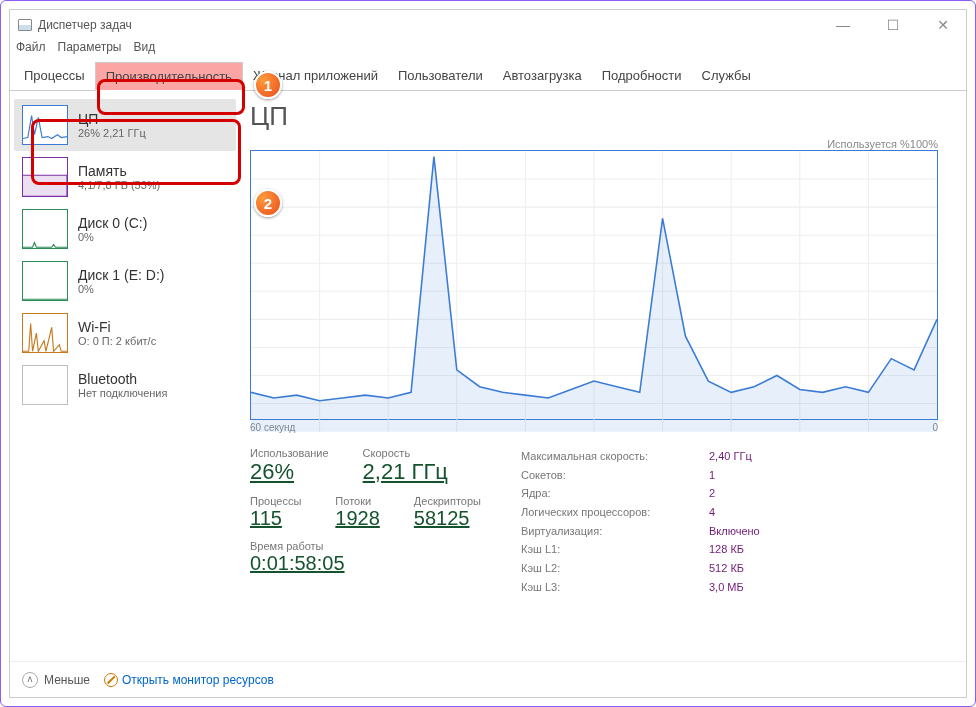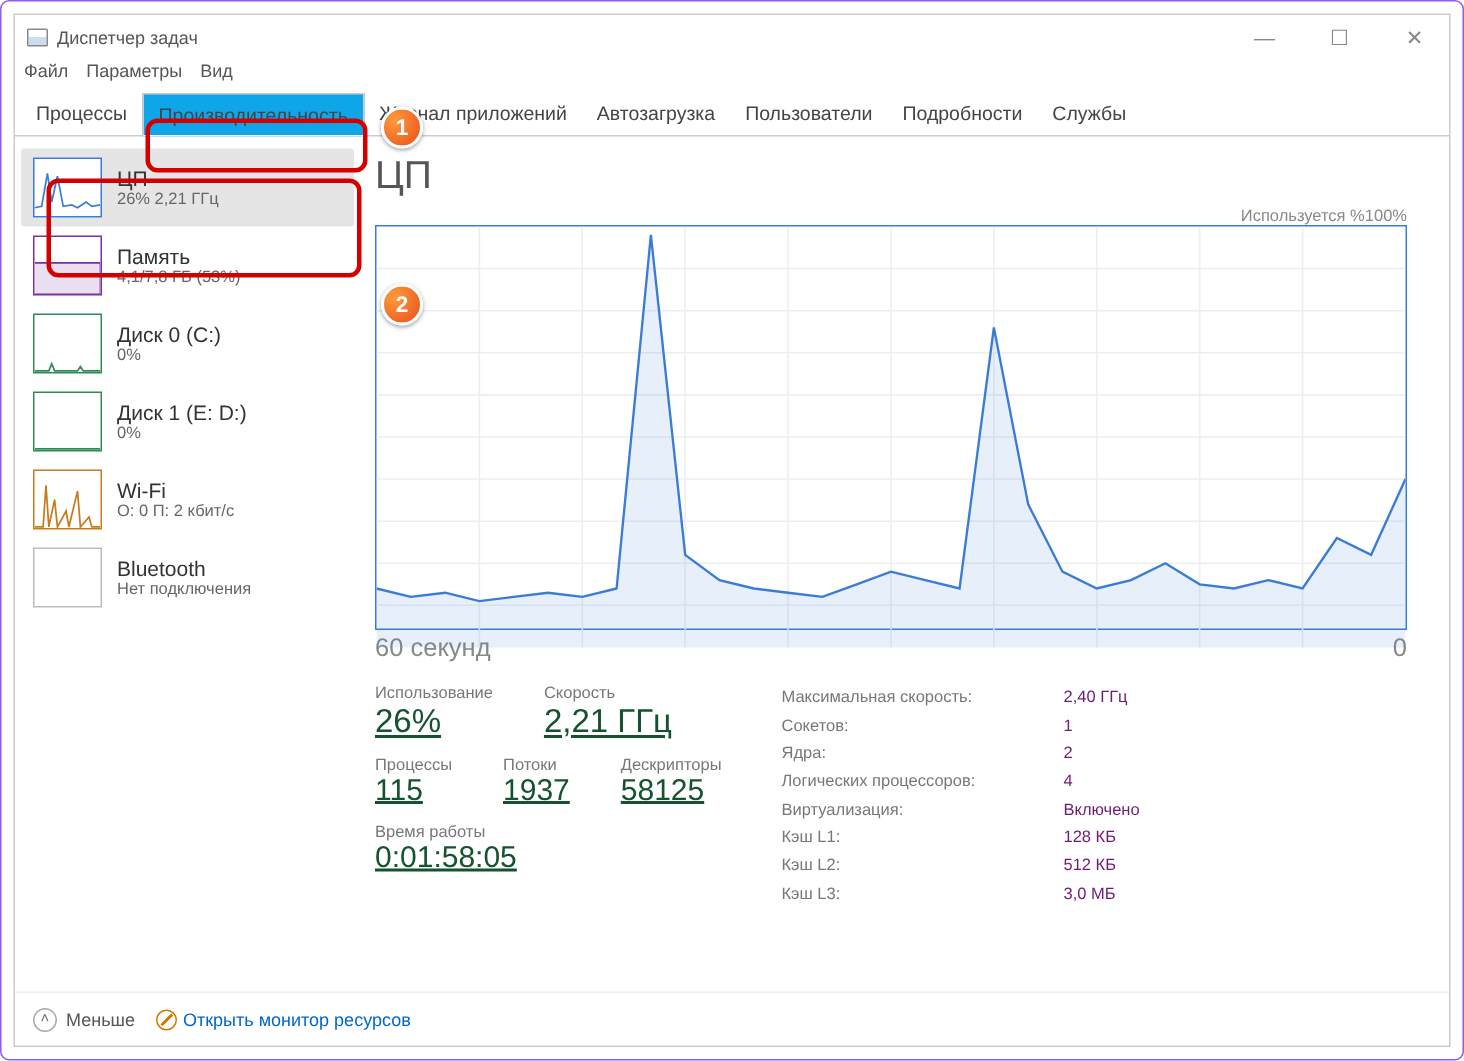--- a/index.html
+++ b/index.html
@@ -5,21 +5,21 @@
 * { box-sizing: border-box; margin: 0; padding: 0; font-family: "Segoe UI", Tahoma, sans-serif; }
 body { background: #fff; width: 976px; height: 707px; position: relative; overflow: hidden; }
 .window { position: absolute; inset: 0; border: 1px solid #8b5cf6; border-radius: 6px; background: #fff; display: flex; flex-direction: column; }
 .inner { margin: 8px; border: 1px solid #ccc; flex: 1; display: flex; flex-direction: column; background: #fff; }
 .titlebar { height: 30px; display: flex; align-items: center; padding: 0 8px; font-size: 12px; color: #555; }
 .titlebar .sys { margin-left: auto; display: flex; gap: 20px; }
 .titlebar .sys span { width: 30px; text-align: center; color: #888; font-size: 14px; cursor: default; }
 .menubar { height: 22px; display: flex; align-items: flex-start; padding: 0 6px; gap: 12px; font-size: 12px; color: #555; }
 .tabs { display: flex; border-bottom: 1px solid #ccc; padding-left: 4px; background: #fff; font-size: 13px; }
 .tab { padding: 6px 10px; color: #444; cursor: default; position: relative; }
-.tab.active { border: 1px solid #ccc; border-bottom: 1px solid #fff; margin-bottom: -1px; background: #0ea5e9; }
+.tab.active { border: 1px solid #ccc; border-bottom: 1px solid #fff; margin-bottom: -1px; background: #fca5a5; }
 .red-outline { position: absolute; border: 3px solid #d40000; border-radius: 8px; pointer-events: none; z-index: 50; }
 .r1 { top: 78px; left: 96px; width: 148px; height: 36px; }
 .r2 { top: 118px; left: 30px; width: 210px; height: 66px; }
 .badge { position: absolute; width: 28px; height: 28px; border-radius: 50%; background: radial-gradient(circle at 30% 30%, #ff9a3c, #e94e1b); border: 2px solid #fff; box-shadow: 0 1px 3px rgba(0,0,0,.4); color: #fff; font-weight: bold; font-size: 15px; display: flex; align-items: center; justify-content: center; z-index: 60; }
 .b1 { top: 70px; left: 253px; }
 .b2 { top: 188px; left: 253px; }
 .body { flex: 1; display: flex; overflow: hidden; }
 .sidebar { width: 230px; padding: 8px 4px; overflow-y: auto; }
 .side-item { display: flex; align-items: center; gap: 10px; padding: 6px 8px; cursor: default; border-radius: 2px; }
 .side-item.selected { background: #e5e5e5; }
@@ -28,21 +28,21 @@
 .side-text .t { font-size: 14px; color: #333; }
 .side-text .s { font-size: 11px; color: #666; }
 .main { flex: 1; padding: 10px 28px 10px 10px; display: flex; flex-direction: column; }
 .main-head { display: flex; justify-content: space-between; align-items: baseline; }
 .main-head h1 { font-size: 26px; font-weight: 400; color: #555; }
 .main-head .cpu { font-size: 15px; color: #555; }
 .chart-labels { display: flex; justify-content: flex-end; font-size: 11px; color: #888; margin-top: 6px; }
 .chart { height: 270px; border: 1px solid #3a7bd5; position: relative; background: #fff; }
 .chart .grid line { stroke: #eee; stroke-width: 1; }
 .chart svg { position: absolute; inset: 0; }
-.chart-bottom { display: flex; justify-content: space-between; font-size: 17px; color: #888; margin-top: 2px; }
+.chart-bottom { display: flex; justify-content: space-between; font-size: 10px; color: #888; margin-top: 2px; }
 .stats { display: flex; gap: 40px; margin-top: 14px; }
 .stat-col .lbl { font-size: 11px; color: #777; }
 .stat-col .val { font-size: 22px; color: #14532d; margin-bottom: 10px; text-decoration: underline; }
 .stat-col .val.small { font-size: 20px; }
 .info { font-size: 11px; }
 .info-row { display: flex; gap: 8px; line-height: 1.7; }
 .info-row .k { width: 180px; color: #777; }
 .info-row .v { color: #701a75; }
 .footer { height: 36px; border-top: 1px solid #eee; display: flex; align-items: center; padding: 0 12px; gap: 14px; font-size: 12px; }
 .footer .less { display: flex; align-items: center; gap: 6px; color: #555; cursor: default; }
@@ -71,22 +71,22 @@
     <div class="menubar">
       <span>Файл</span>
       <span>Параметры</span>
       <span>Вид</span>
     </div>
 
     <div class="tabs">
       <div class="tab">Процессы</div>
       <div class="tab active">Производительность</div>
       <div class="tab">Журнал приложений</div>
+      <div class="tab">Пользователи</div>
       <div class="tab">Автозагрузка</div>
-      <div class="tab">Пользователи</div>
       <div class="tab">Подробности</div>
       <div class="tab">Службы</div>
     </div>
 
     <div class="body">
 
       <div class="sidebar">
 
         <div class="side-item selected">
           <div class="mini" style="border-color:#3a7bd5">
@@ -209,21 +209,21 @@
                 <div class="val">2,21 ГГц</div>
               </div>
             </div>
             <div style="display:flex;gap:34px">
               <div>
                 <div class="lbl">Процессы</div>
                 <div class="val small">115</div>
               </div>
               <div>
                 <div class="lbl">Потоки</div>
-                <div class="val small">1937</div>
+                <div class="val small">1928</div>
               </div>
               <div>
                 <div class="lbl">Дескрипторы</div>
                 <div class="val small">58125</div>
               </div>
             </div>
             <div>
               <div class="lbl">Время работы</div>
               <div class="val small">0:01:58:05</div>
             </div>

